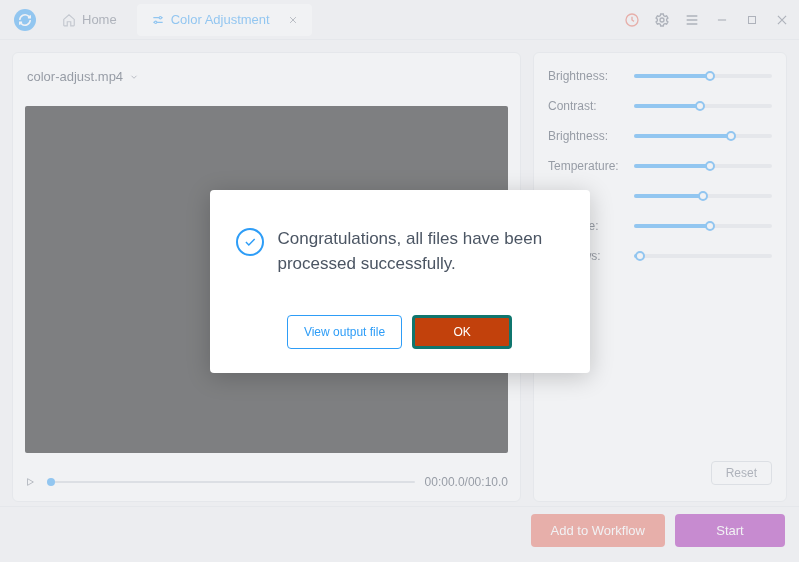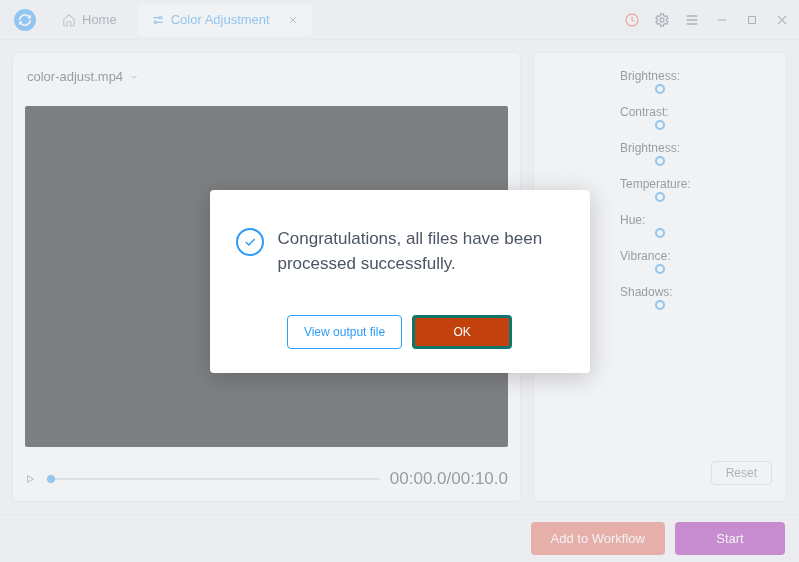--- a/index.html
+++ b/index.html
@@ -11,35 +11,35 @@
 .tab { display: flex; align-items: center; height: 32px; padding: 0 14px; border-radius: 4px; font-size: 13px; color: #6b7280; gap: 6px; margin-left: 6px; cursor: pointer; }
 .tab.active { background: #fff; color: #2e9df7; font-weight: 500; }
 .tab-close { margin-left: 12px; color: #6b7280; font-size: 13px; }
 .titlebar-right { margin-left: auto; display: flex; align-items: center; gap: 12px; color: #6b7280; }
 .titlebar-right span, .titlebar-right div { cursor: pointer; display: flex; align-items: center; justify-content: center; width: 18px; height: 18px; }
 
 .content { display: flex; padding: 12px; gap: 12px; height: calc(100% - 40px - 48px); }
 .left-panel { flex: 1; background: #fff; border-radius: 6px; border: 1px solid #e5e7eb; padding: 12px; display: flex; flex-direction: column; gap: 12px; }
 .file-select { display: flex; align-items: center; gap: 6px; font-size: 13px; color: #374151; padding: 4px 2px 10px; cursor: pointer; }
 .video-box { flex: 1; background: #000; border-radius: 2px; }
-.player-bar { display: flex; align-items: center; gap: 10px; padding-top: 10px; font-size: 17px; color: #374151; }
+.player-bar { display: flex; align-items: center; gap: 10px; padding-top: 10px; font-size: 12px; color: #374151; }
 .play-btn { width: 12px; cursor: pointer; }
 .progress { flex: 1; height: 2px; background: #d1d5db; position: relative; border-radius: 2px; }
 .progress-knob { position: absolute; left: 0; top: 50%; transform: translate(0,-50%); width: 8px; height: 8px; border-radius: 50%; background: #2e9df7; }
 
 .right-panel { width: 254px; background: #fff; border-radius: 6px; border: 1px solid #e5e7eb; padding: 16px 14px; display: flex; flex-direction: column; gap: 16px; }
-.slider-row { display: flex; align-items: center; gap: 6px; font-size: 12px; color: #374151; flex-direction: column; }
+.slider-row { display: flex; align-items: center; gap: 6px; font-size: 12px; color: #374151; }
 .slider-label { width: 80px; text-align: left; white-space: nowrap; }
 .slider-track { flex: 1; height: 4px; background: #e5e7eb; border-radius: 2px; position: relative; cursor: pointer; }
 .slider-fill { position: absolute; left: 0; top: 0; bottom: 0; background: #2e9df7; border-radius: 2px; }
 .slider-knob { position: absolute; top: 50%; transform: translate(-50%,-50%); width: 10px; height: 10px; border-radius: 50%; background: #fff; border: 2px solid #2e9df7; }
 .reset-wrap { margin-top: auto; display: flex; justify-content: flex-end; }
 .reset-btn { border: 1px solid #d1d5db; background: #fff; color: #6b7280; font-size: 12px; padding: 4px 14px; border-radius: 4px; cursor: pointer; }
 
-.footer { position: absolute; bottom: 0; left: 0; right: 0; height: 48px; border-top: 1px solid #e5e7eb; display: flex; align-items: center; justify-content: flex-end; padding: 0 14px; gap: 10px; background: #f3f4f6; }
+.footer { position: absolute; bottom: 8px; left: 0; right: 0; height: 48px; border-top: 1px solid #e5e7eb; display: flex; align-items: center; justify-content: flex-end; padding: 0 14px; gap: 10px; background: #f3f4f6; }
 .btn { border: none; border-radius: 4px; padding: 9px 20px; font-size: 13px; color: #fff; cursor: pointer; min-width: 110px; }
 .btn-secondary { background: #e86b5c; }
 .btn-primary { background: #a21caf; }
 
 .modal-backdrop { position: absolute; inset: 0; background: rgba(229,231,235,0.55); display: flex; align-items: center; justify-content: center; }
 .modal { width: 380px; background: #fff; border-radius: 4px; box-shadow: 0 4px 24px rgba(0,0,0,0.2); padding: 36px 26px 24px; }
 .modal-body { display: flex; gap: 14px; align-items: flex-start; }
 .check-icon { width: 28px; height: 28px; border: 2px solid #2e9df7; border-radius: 50%; display: flex; align-items: center; justify-content: center; flex-shrink: 0; margin-top: 2px;}
 .modal-text { font-size: 17px; color: #4b5563; line-height: 1.5; }
 .modal-actions { display: flex; gap: 10px; justify-content: center; margin-top: 38px; }

